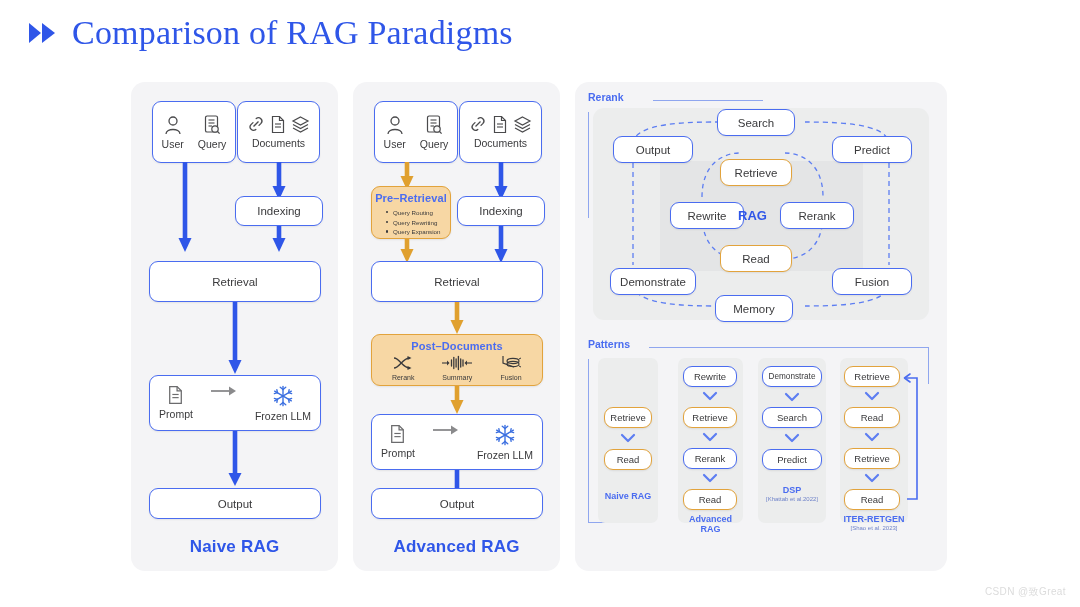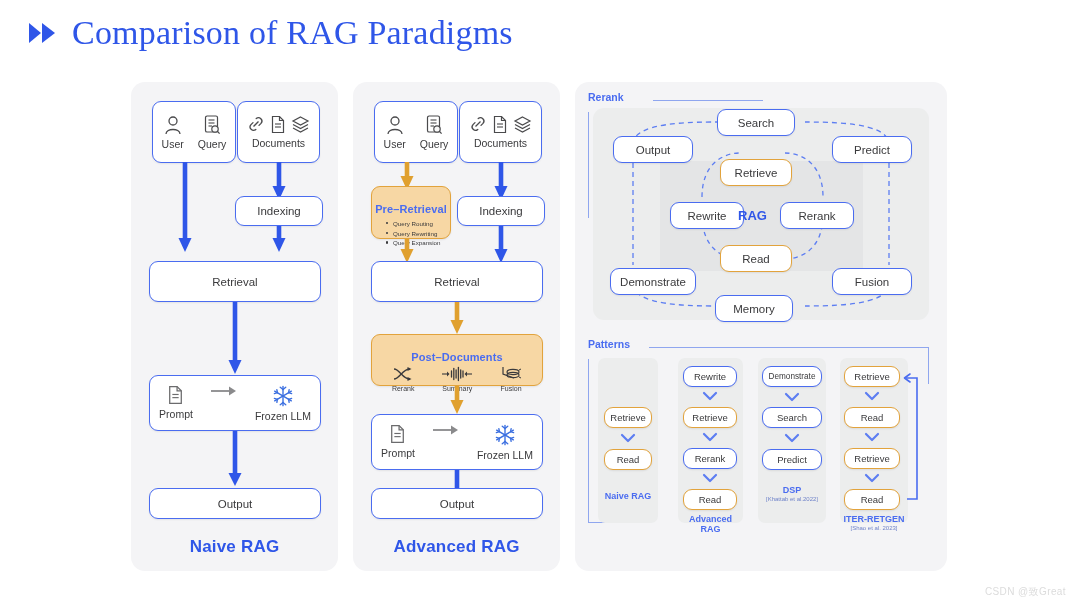--- a/index.html
+++ b/index.html
@@ -62,21 +62,21 @@
   
   .obox {
     position: absolute;
     background: #f7d7a4;
     border: 1.2px solid #e2a33c;
     border-radius: 9px;
     box-shadow: 0 1px 2px rgba(0,0,0,.08);
   }
   .obox-title {
     text-align: center; font-size: 11px; font-weight: bold;
-    color: #4a6cf0; margin-top: 16px; letter-spacing: .1px;
+    color: #4a6cf0; margin-top: 5px; letter-spacing: .1px;
   }
   .obox ul { list-style: none; margin: 4px 0 0 14px; }
   .obox li { font-size: 6.2px; color: #3a3a3c; line-height: 1.55; position: relative; padding-left: 7px; }
   .obox li:before {
     content: ""; position: absolute; left: 0; top: 3.2px;
     width: 2.2px; height: 2.2px; border-radius: 50%; background: #3a3a3c;
   }
 
   
   .section-label {

